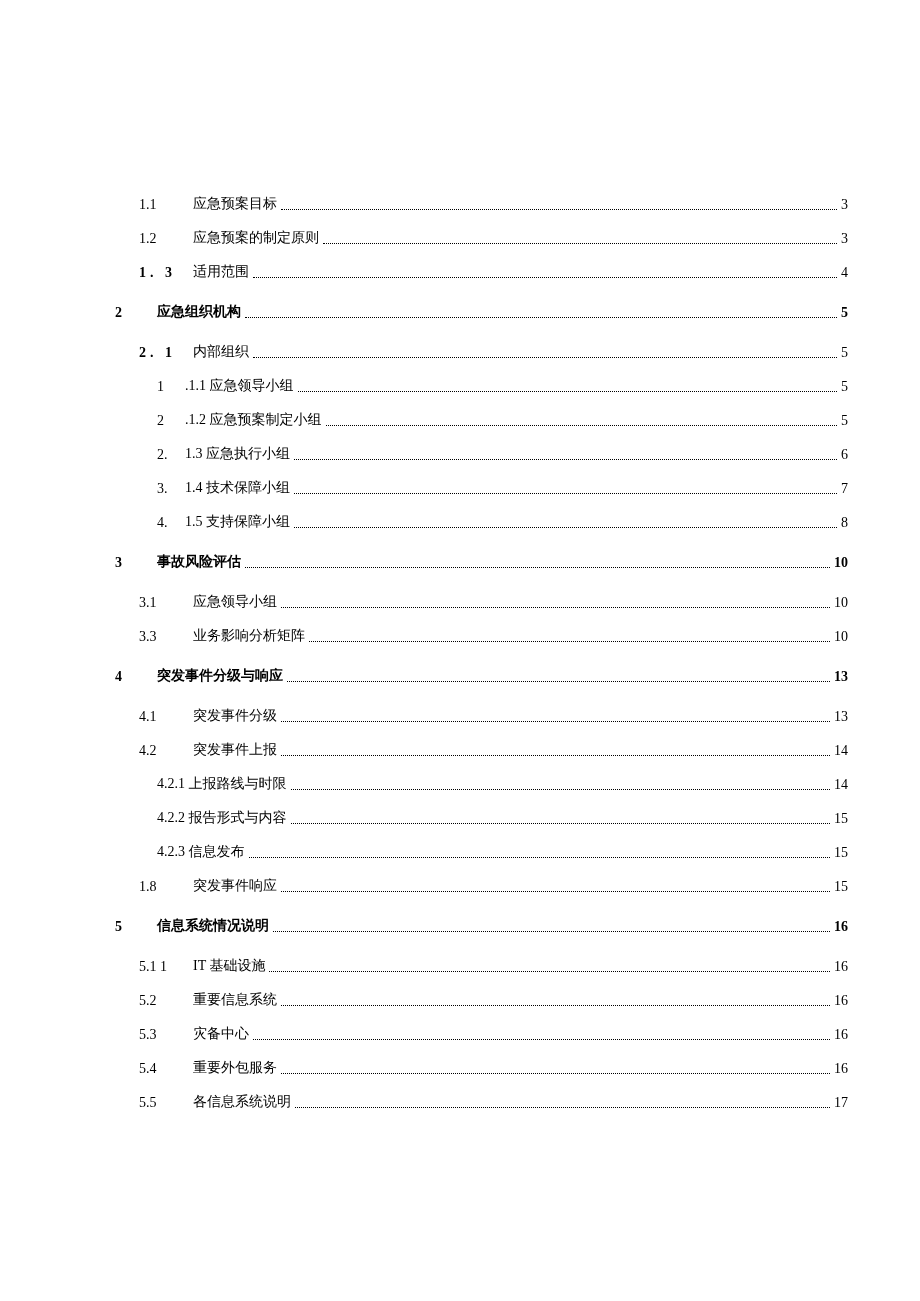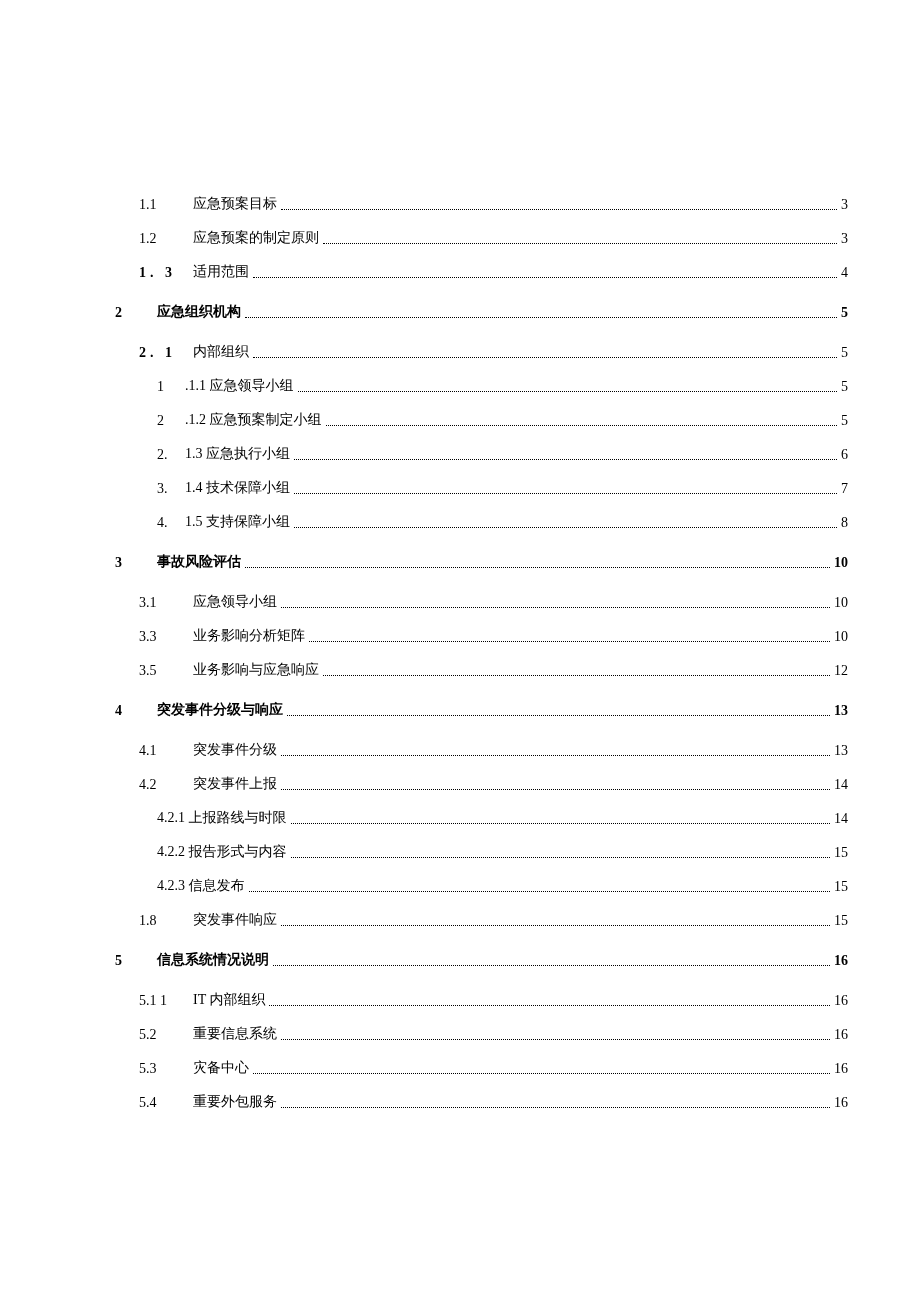--- a/index.html
+++ b/index.html
@@ -120,26 +120,20 @@
       <span class="toc-title">应急领导小组</span>
       <span class="toc-dots"></span>
       <span class="toc-page">10</span>
     </div>
     <div class="toc-line level-2">
       <span class="toc-num">3.3</span>
       <span class="toc-title">业务影响分析矩阵</span>
       <span class="toc-dots"></span>
       <span class="toc-page">10</span>
     </div>
-    <div class="toc-line level-2">
-      <span class="toc-num">3.5</span>
-      <span class="toc-title">业务影响与应急响应</span>
-      <span class="toc-dots"></span>
-      <span class="toc-page">12</span>
-    </div>
     <div class="toc-line level-1">
       <span class="toc-num">4</span>
       <span class="toc-title">突发事件分级与响应</span>
       <span class="toc-dots"></span>
       <span class="toc-page">13</span>
     </div>
     <div class="toc-line level-2">
       <span class="toc-num">4.1</span>
       <span class="toc-title">突发事件分级</span>
       <span class="toc-dots"></span>
@@ -176,35 +170,41 @@
       <span class="toc-page">15</span>
     </div>
     <div class="toc-line level-1">
       <span class="toc-num">5</span>
       <span class="toc-title">信息系统情况说明</span>
       <span class="toc-dots"></span>
       <span class="toc-page">16</span>
     </div>
     <div class="toc-line level-2">
       <span class="toc-num">5.1 1</span>
-      <span class="toc-title">IT 内部组织</span>
+      <span class="toc-title">IT 基础设施</span>
       <span class="toc-dots"></span>
       <span class="toc-page">16</span>
     </div>
     <div class="toc-line level-2">
       <span class="toc-num">5.2</span>
       <span class="toc-title">重要信息系统</span>
       <span class="toc-dots"></span>
       <span class="toc-page">16</span>
     </div>
     <div class="toc-line level-2">
       <span class="toc-num">5.3</span>
       <span class="toc-title">灾备中心</span>
       <span class="toc-dots"></span>
       <span class="toc-page">16</span>
     </div>
     <div class="toc-line level-2">
       <span class="toc-num">5.4</span>
       <span class="toc-title">重要外包服务</span>
       <span class="toc-dots"></span>
       <span class="toc-page">16</span>
+    </div>
+    <div class="toc-line level-2">
+      <span class="toc-num">5.5</span>
+      <span class="toc-title">各信息系统说明</span>
+      <span class="toc-dots"></span>
+      <span class="toc-page">17</span>
     </div>
   </div>
 
 </body></html>

